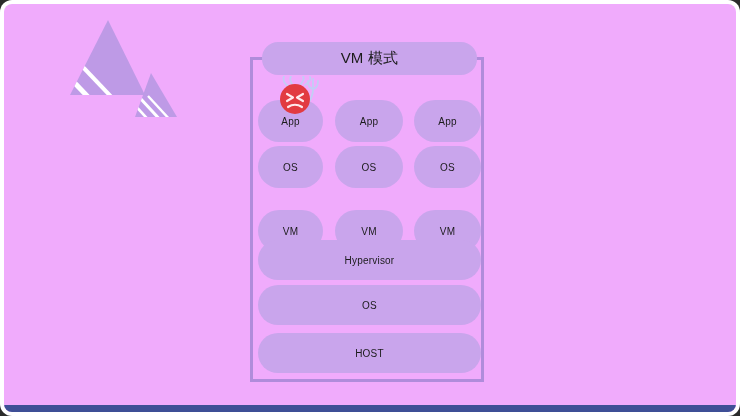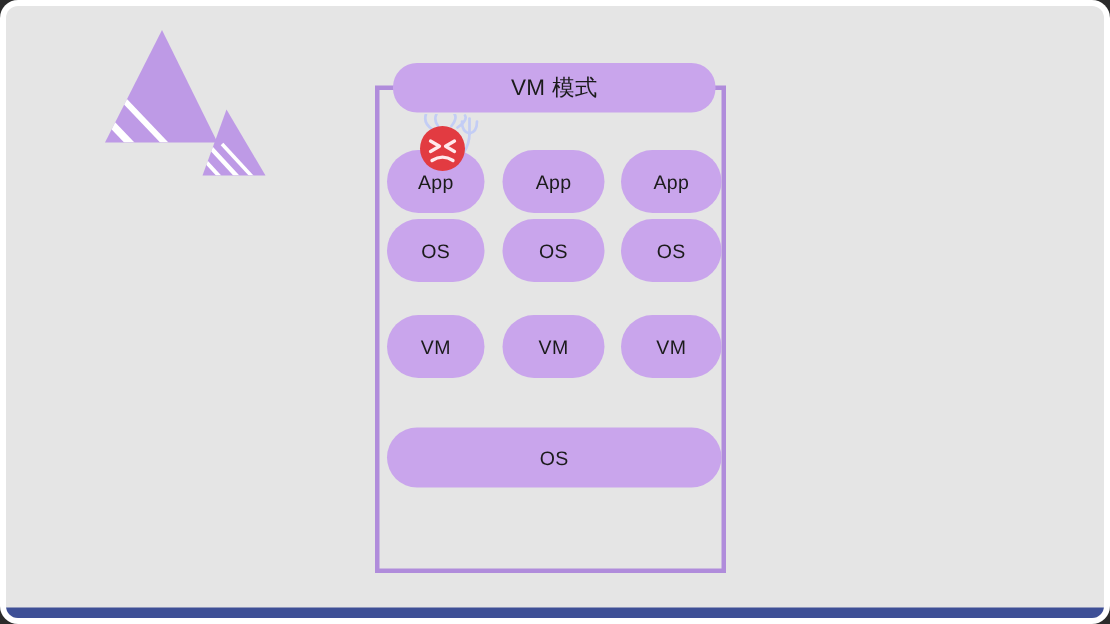--- a/index.html
+++ b/index.html
@@ -7,21 +7,21 @@
     position:relative;
     width:740px;height:416px;
     background:#ffffff;
     border-radius:12px;
     overflow:hidden;
     font-family:"Liberation Sans", "DejaVu Sans", sans-serif;
   }
   .canvas{
     position:absolute;
     left:4px;top:4px;right:4px;bottom:4px;
-    background:#e5e5e5;
+    background:#f0abfc;
     border-radius:8px;
     overflow:hidden;
   }
   .bottom-strip{
     position:absolute;
     left:0;right:0;bottom:0;height:7px;
     background:#3E4F96;
   }
   .logo{
     position:absolute;
@@ -35,21 +35,21 @@
     box-sizing:border-box;
     border:3px solid #B08CDB;
   }
   .pill{
     position:absolute;
     display:flex;
     align-items:center;
     justify-content:center;
     background:#C9A5EC;
     color:#1B1B1B;
-    font-size:13px;
+    font-size:10px;
     letter-spacing:0.2px;
     white-space:nowrap;
   }
   .title{
     left:258px;top:38px;
     width:215px;height:33px;
     border-radius:16px;
     z-index:3;
     font-size:15px;
   }
@@ -111,21 +111,23 @@
     <div class="pill cell r0 c2">App</div>
 
     <div class="pill cell r1 c0">OS</div>
     <div class="pill cell r1 c1">OS</div>
     <div class="pill cell r1 c2">OS</div>
 
     <div class="pill cell r2 c0">VM</div>
     <div class="pill cell r2 c1">VM</div>
     <div class="pill cell r2 c2">VM</div>
 
+    <div class="pill wide w0">Hypervisor</div>
     <div class="pill wide w1">OS</div>
+    <div class="pill wide w2">HOST</div>
 
     <svg class="devil" viewBox="0 0 50 48" aria-hidden="true">
 
       <g fill="none" stroke="#C3CDF5" stroke-width="1.8" stroke-linecap="round">
         <path d="M12 10 Q 6 6 8 0"></path>
         <path d="M16 8 Q 13 4 15 0"></path>
         <path d="M25 8 Q 29 3 27 0"></path>
         <path d="M29 9 Q 36 4 34 1"></path>
       </g>
 

